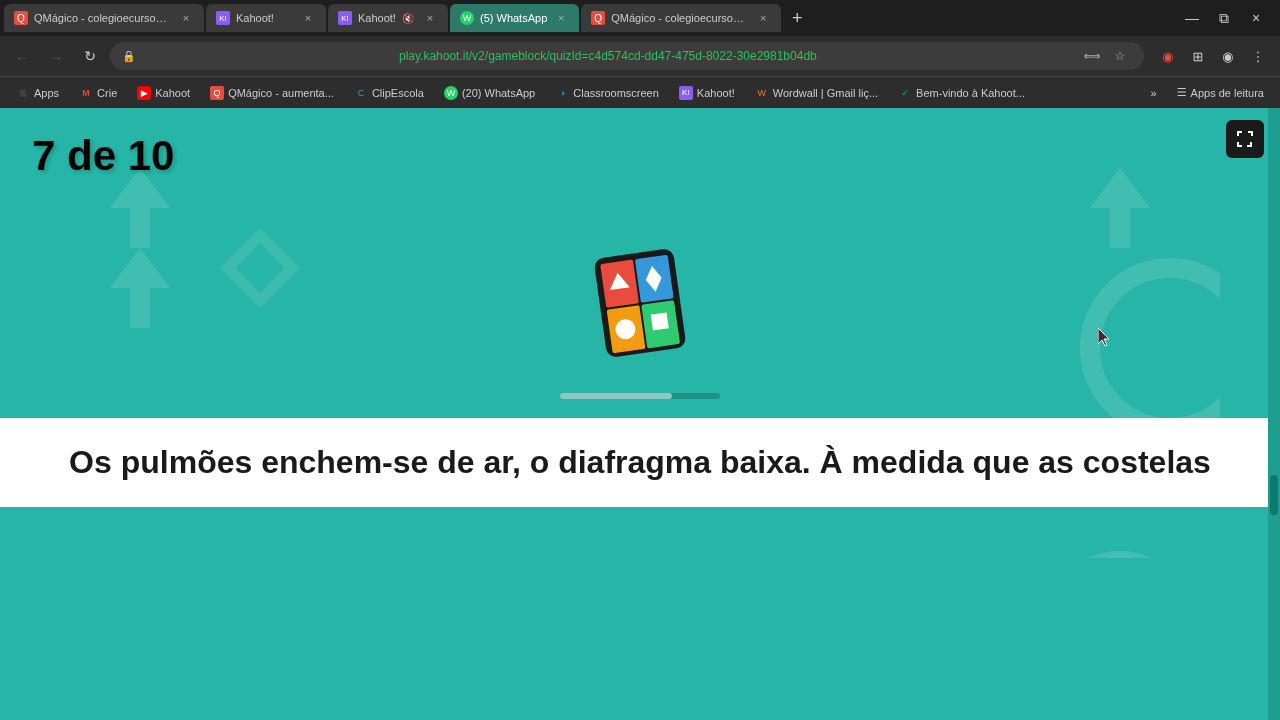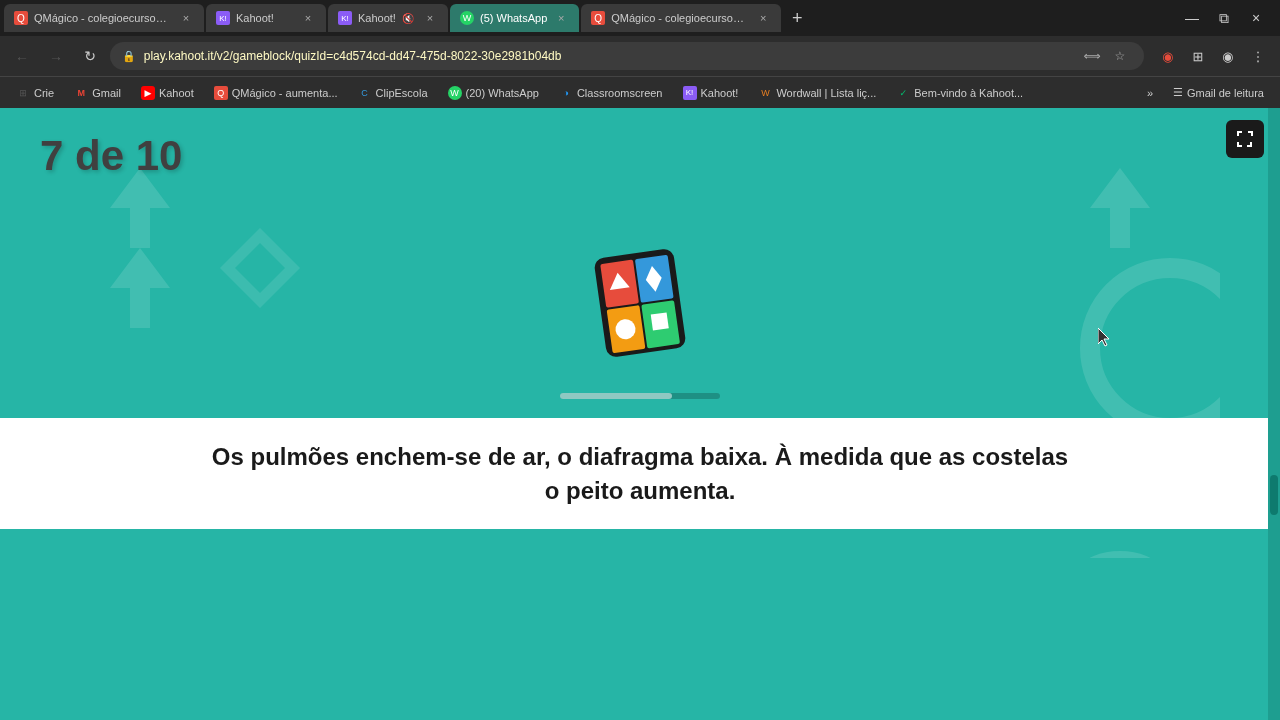--- a/index.html
+++ b/index.html
@@ -143,24 +143,25 @@
       align-items: center;
       padding: 0 12px;
       gap: 8px;
       font-size: 12px;
       color: #ddd;
     }
 
     .address-bar-url {
       flex: 1;
       font-size: 12px;
-      color: #fef9c3;
+      color: #22c55e;
       overflow: hidden;
       text-overflow: ellipsis;
       white-space: nowrap;
+      text-align: center;
     }
 
     .address-bar-icons {
       display: flex;
       align-items: center;
       gap: 4px;
     }
 
     .addr-icon {
       width: 24px;
@@ -257,22 +258,22 @@
     .bg-shapes {
       position: absolute;
       top: 0; left: 0; right: 0; bottom: 0;
       pointer-events: none;
     }
 
     
     .question-counter {
       position: absolute;
       top: 24px;
-      left: 40px;
-      color: #404040;
+      left: 32px;
+      color: #000000;
       font-size: 42px;
       font-weight: 900;
       font-family: 'Arial Black', Arial, sans-serif;
       text-shadow: 2px 2px 4px rgba(0,0,0,0.2);
     }
 
     
     .kahoot-logo-area {
       position: absolute;
       top: 140px;
@@ -290,21 +291,21 @@
       position: absolute;
       top: 310px;
       left: 0;
       right: 0;
       background: #fff;
       padding: 22px 16px;
       text-align: center;
     }
 
     .question-text {
-      font-size: 24px;
+      font-size: 32px;
       font-weight: 700;
       color: #1a1a1a;
       line-height: 1.4;
       font-family: Arial, sans-serif;
     }
 
     
     .bottom-area {
       position: absolute;
       top: 450px;
@@ -413,25 +414,25 @@
       <div class="toolbar-icon" style="color:#e74c3c;">◉</div>
       <div class="toolbar-icon">⊞</div>
       <div class="toolbar-icon">◉</div>
       <div class="toolbar-icon">⋮</div>
     </div>
   </div>
 
   <div class="bookmarks-bar">
     <div class="bookmark-item">
       <div class="bookmark-favicon" style="color:#555;">⊞</div>
+      <span>Apps</span>
+    </div>
+    <div class="bookmark-item">
+      <div class="bookmark-favicon" style="color:#ea4335;font-weight:bold;">M</div>
       <span>Crie</span>
-    </div>
-    <div class="bookmark-item">
-      <div class="bookmark-favicon" style="color:#ea4335;font-weight:bold;">M</div>
-      <span>Gmail</span>
     </div>
     <div class="bookmark-item">
       <div class="bookmark-favicon" style="background:#ff0000;color:#fff;border-radius:3px;padding:0 2px;">▶</div>
       <span>Kahoot</span>
     </div>
     <div class="bookmark-item">
       <div class="bookmark-favicon" style="background:#e74c3c;color:#fff;border-radius:2px;">Q</div>
       <span>QMágico - aumenta...</span>
     </div>
     <div class="bookmark-item">
@@ -445,31 +446,31 @@
     <div class="bookmark-item">
       <div class="bookmark-favicon" style="color:#2196f3;">◑</div>
       <span>Classroomscreen</span>
     </div>
     <div class="bookmark-item">
       <div class="bookmark-favicon" style="background:#8b5cf6;color:#fff;border-radius:2px;font-size:8px;">K!</div>
       <span>Kahoot!</span>
     </div>
     <div class="bookmark-item">
       <div class="bookmark-favicon" style="color:#e67e22;">W</div>
-      <span>Wordwall | Lista liç...</span>
+      <span>Wordwall | Gmail liç...</span>
     </div>
     <div class="bookmark-item">
       <div class="bookmark-favicon" style="color:#00bf6f;">✓</div>
       <span>Bem-vindo à Kahoot...</span>
     </div>
     <div class="more-bookmarks">
       <div class="bookmark-item">»</div>
       <div class="reading-list-btn">
         <span style="font-size:11px;">☰</span>
-        <span>Gmail de leitura</span>
+        <span>Apps de leitura</span>
       </div>
     </div>
   </div>
 
   <div class="page-content">
 
     <div class="bg-shapes">
 
       <svg style="position:absolute;left:80px;top:60px;opacity:0.12;" width="120" height="160" viewBox="0 0 120 160">
         <polygon points="60,0 90,40 70,40 70,80 50,80 50,40 30,40" fill="#fff"></polygon>
@@ -529,21 +530,20 @@
       </svg>
     </div>
 
     <div style="position:absolute;top:285px;left:50%;transform:translateX(-50%);width:160px;height:6px;background:rgba(0,0,0,0.2);border-radius:3px;">
       <div style="width:70%;height:100%;background:rgba(255,255,255,0.5);border-radius:3px;"></div>
     </div>
 
     <div class="question-text-area">
       <div class="question-text">
         <span>Os pulmões enchem-se de ar, o diafragma baixa. À medida que as costelas</span><br>
-        <span>o peito aumenta.</span>
       </div>
     </div>
 
     <div class="bottom-area"></div>
 
     <div class="fullscreen-btn">
       <svg width="20" height="20" viewBox="0 0 20 20">
         <path d="M2 2h5v2H4v3H2V2zm11 0h5v5h-2V4h-3V2zM2 13h2v3h3v2H2v-5zm13 3h-3v2h5v-5h-2v3z" fill="#fff"></path>
       </svg>
     </div>

